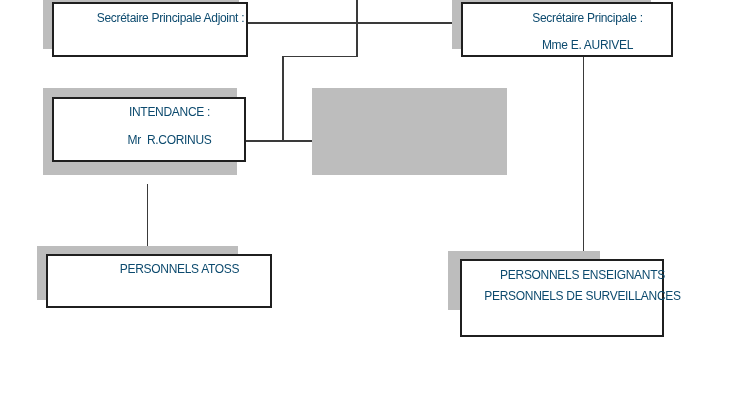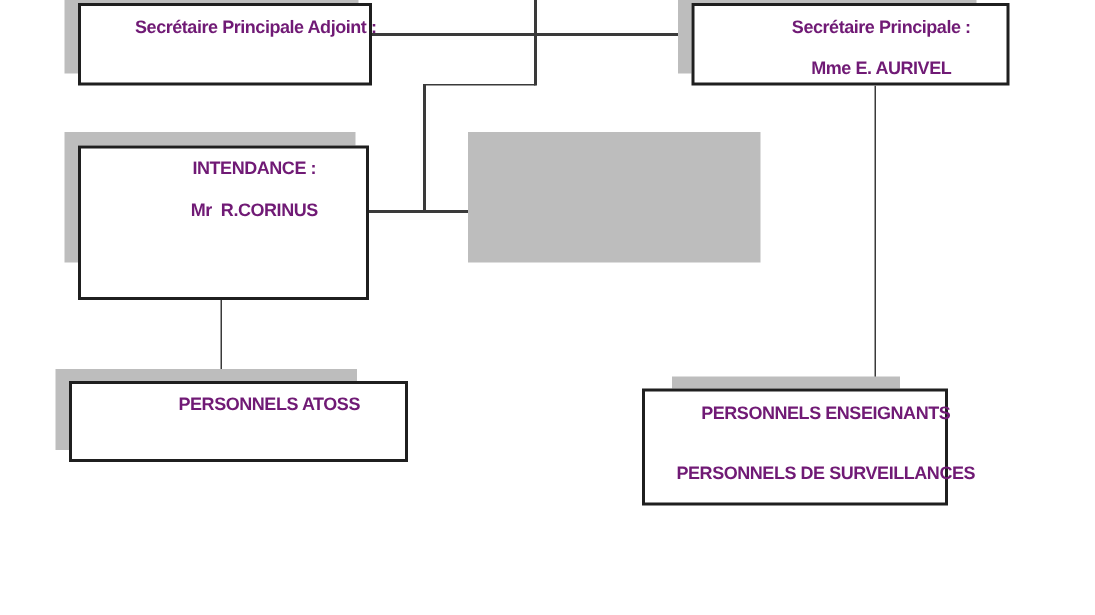--- a/index.html
+++ b/index.html
@@ -23,48 +23,48 @@
   .box {
     position: absolute;
     box-sizing: border-box;
     background: #ffffff;
     border: 2px solid #1f1f1f;
     z-index: 2;
     display: flex;
     flex-direction: column;
     align-items: center;
     text-align: center;
-    font-weight: bold;
+    font-weight: normal;
     font-size: 12px;
     letter-spacing: -0.3px;
-    color: #701a75;
+    color: #0c4a6e;
     white-space: pre;
     padding-left: 41px;
   }
   .box .line { line-height: 13px; }
   .connector {
     position: absolute;
     background: #3a3a3a;
     z-index: 0;
   }
 
   
   #box-adjoint      { left: 52px;  top: 2px;   width: 196px; height: 55px; padding-top: 8px; }
   #box-adjoint      .line + .line { margin-top: 14px; }
   #box-principale   { left: 461px; top: 2px;   width: 212px; height: 55px; padding-top: 8px; }
   #box-principale   .line + .line { margin-top: 14px; }
-  #box-intendance   { left: 52px;  top: 97px;  width: 194px; height: 103px; padding-top: 7px; }
+  #box-intendance   { left: 52px;  top: 97px;  width: 194px; height: 65px; padding-top: 7px; }
   #box-intendance   .line:nth-child(2) { margin-top: 15px; }
   #box-intendance   .line:nth-child(3) { margin-top: 18px; }
   #box-restauration { left: 320px; top: 95px;  width: 195px; height: 88px; padding-top: 9px; }
   #box-restauration .line:nth-child(2) { margin-top: 3px; }
   #box-restauration .line:nth-child(3) { margin-top: 18px; }
   #box-atoss        { left: 46px;  top: 254px; width: 226px; height: 54px; padding-top: 7px; }
-  #box-enseignants  { left: 428px; top: 259px; width: 204px; height: 78px; padding-top: 8px; }
-  #box-enseignants  .line + .line { margin-top: 27px; }
+  #box-enseignants  { left: 460px; top: 259px; width: 204px; height: 78px; padding-top: 8px; }
+  #box-enseignants  .line + .line { margin-top: 8px; }
 
   
   #shadow-adjoint      { left: 43px;  top: -6px;  width: 196px; height: 55px; }
   #shadow-principale   { left: 452px; top: -6px;  width: 199px; height: 55px; }
   #shadow-intendance   { left: 43px;  top: 88px;  width: 194px; height: 87px; }
   #shadow-restauration { left: 312px; top: 88px;  width: 195px; height: 87px; }
   #shadow-atoss        { left: 37px;  top: 246px; width: 201px; height: 54px; }
   #shadow-enseignants  { left: 448px; top: 251px; width: 152px; height: 59px; }
 
   

